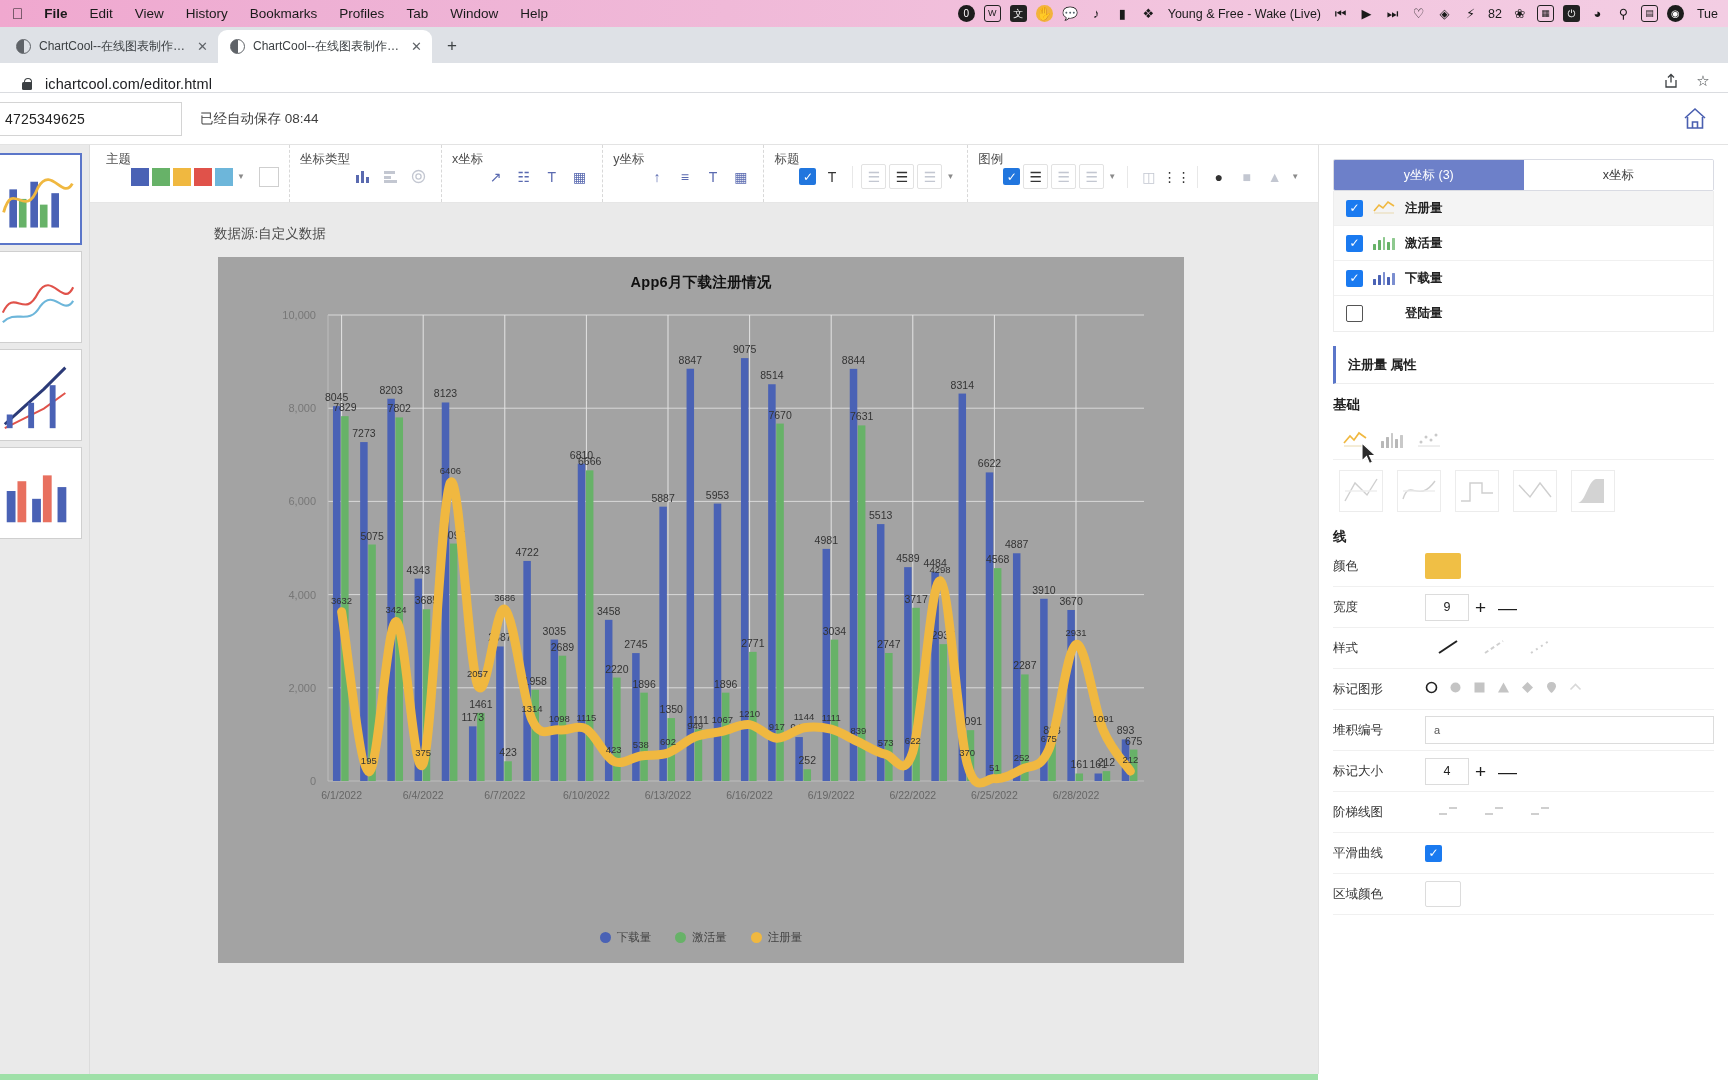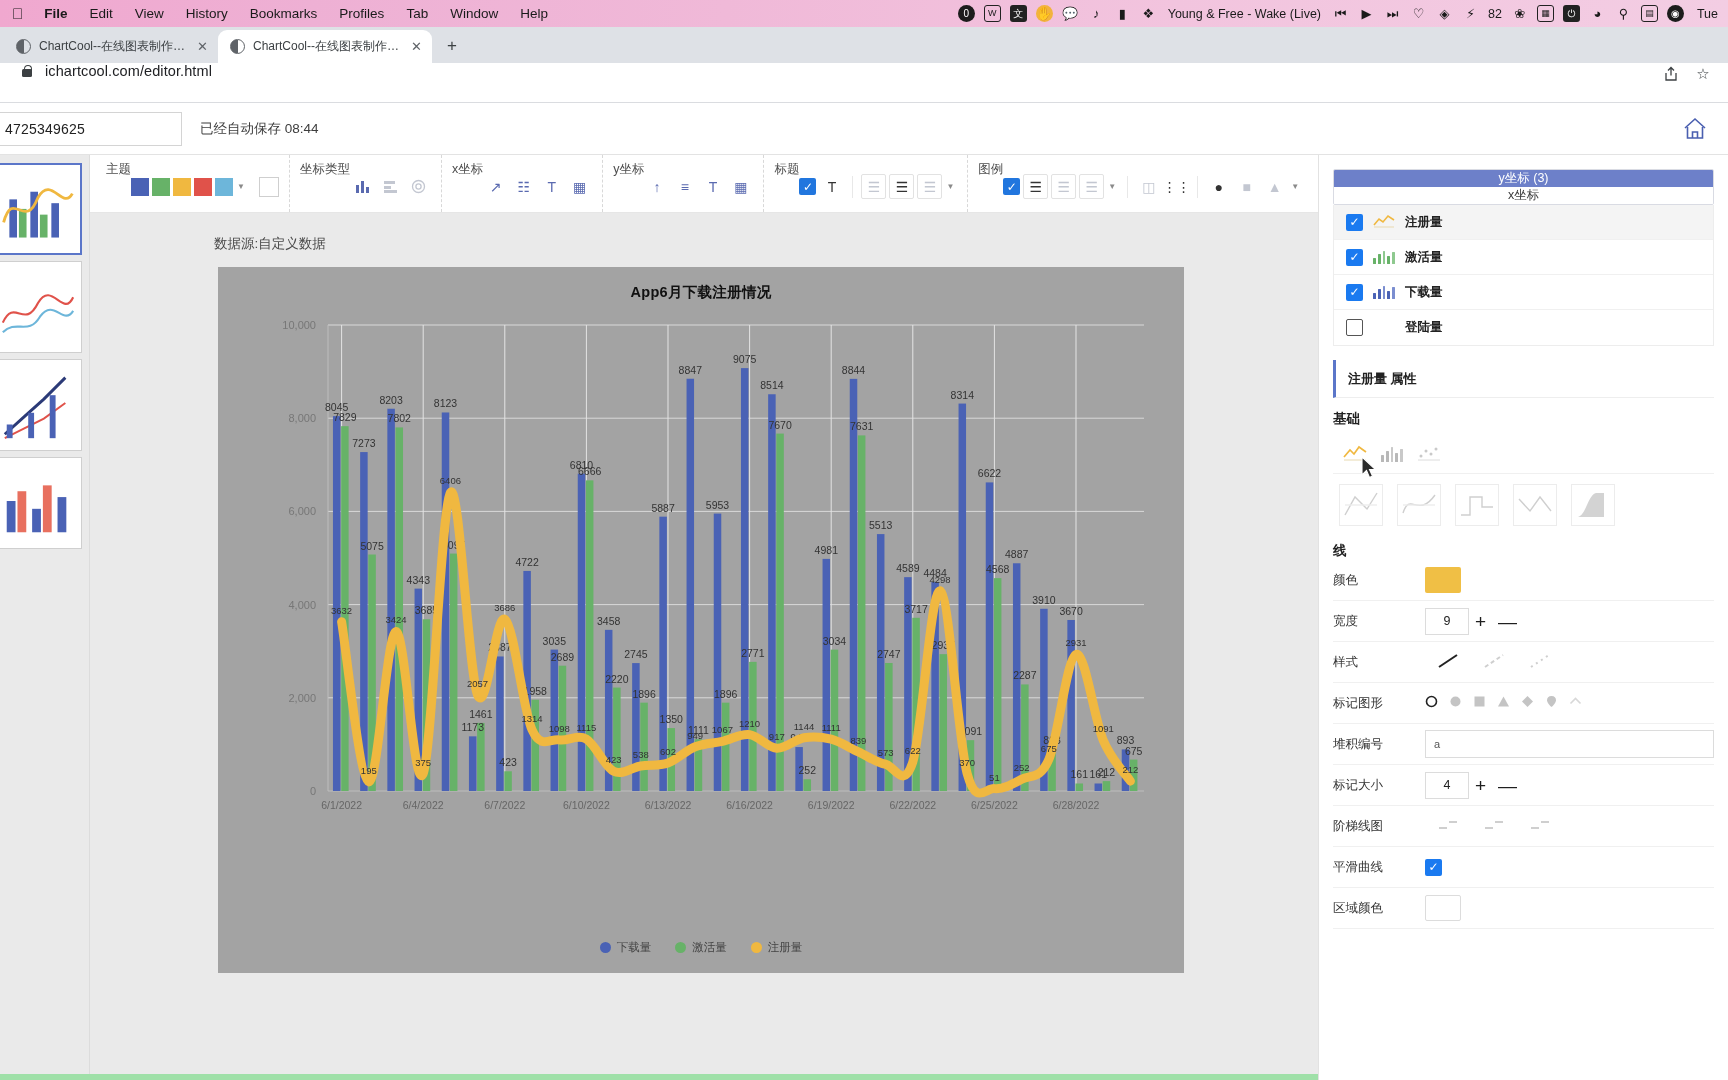--- a/index.html
+++ b/index.html
@@ -81,24 +81,24 @@
   }
   .tab .tab-close { width: 16px; text-align: center; color: #5f6368; font-size: 13px; }
   .newtab {
     width: 28px; height: 28px; margin: 0 0 3px 6px;
     display: flex; align-items: center; justify-content: center;
     font-size: 17px; color: #3c4043; border-radius: 50%;
   }
 
   
   .omnibar {
-    height: 40px;
+    height: 30px;
     background: #ffffff;
     display: flex;
-    align-items: flex-start;
+    align-items: flex-end;
     padding: 0 14px;
     border-bottom: 1px solid #dadce0;
     gap: 10px;
   }
   .lockbox { display: flex; align-items: center; gap: 11px; flex: 1 1 auto; }
   .lock-icon { width: 14px; height: 16px; position: relative; margin-left: 6px; }
   .lock-icon::before {
     content: ""; position: absolute; left: 2px; top: 6px;
     width: 10px; height: 8px; background: #3c4043; border-radius: 1.5px;
   }
@@ -272,21 +272,21 @@
   .paneltabs { display: flex; height: 40px; border-bottom: 1px solid #e6e6e6; }
   .paneltab {
     flex: 0 0 190px;
     display: flex; align-items: center; justify-content: center;
     font-size: 14px; color: #333; font-weight: bold;
     border-right: 1px solid #eee;
   }
   .paneltab.active { border-top: 3px solid #5b76c9; color: #222; }
   .segmented {
     display: flex; margin: 14px 14px 0 14px;
-    border: 1px solid #d9dbe3; border-radius: 2px; overflow: hidden; flex-direction: column;
+    border: 1px solid #d9dbe3; border-radius: 2px; overflow: hidden;
   }
   .seg {
     flex: 1 1 0; height: 30px;
     display: flex; align-items: center; justify-content: center;
     font-size: 12.5px; color: #3b3b3b; background: #fff;
   }
   .seg.active { background: #6d80c9; color: #fff; }
   .serieslist { margin: 0 14px; border: 1px solid #ededed; border-top: none; }
   .seriesrow {
     height: 35px; display: flex; align-items: center; gap: 10px;

